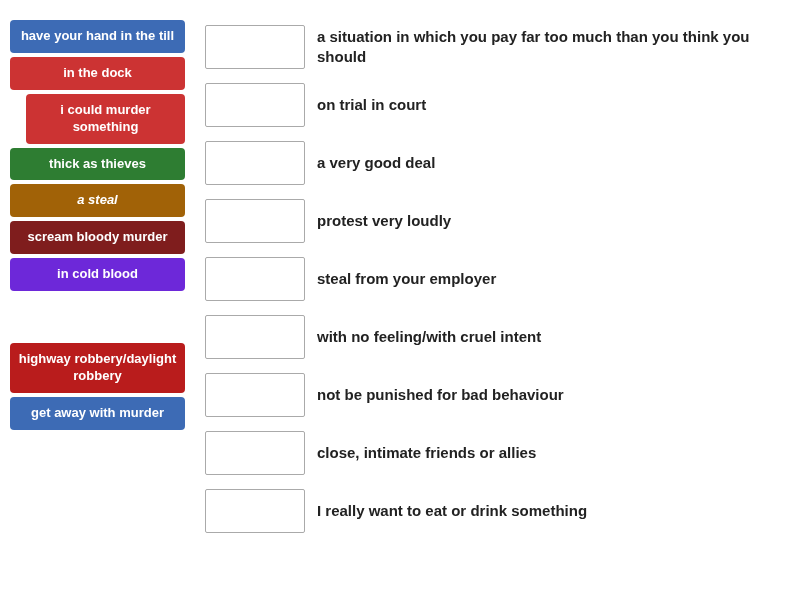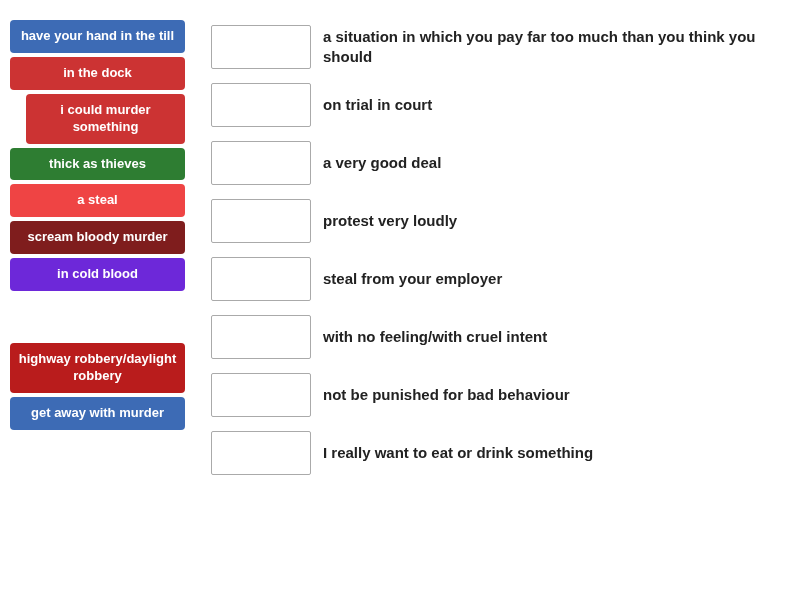--- a/index.html
+++ b/index.html
@@ -9,21 +9,21 @@
       width: 800px;
       height: 600px;
       overflow: hidden;
       position: relative;
     }
 
     .container {
       display: flex;
       flex-direction: row;
       padding: 20px 10px;
-      gap: 16px;
+      gap: 10px;
       height: 509px;
     }
 
     .left-column {
       display: flex;
       flex-direction: column;
       gap: 4px;
       width: 175px;
       flex-shrink: 0;
     }
@@ -37,21 +37,21 @@
       text-align: center;
       padding: 8px 6px;
       cursor: pointer;
       line-height: 1.3;
     }
 
     .blue { background-color: #3d6bb5; }
     .red { background-color: #cc3333; }
     .dark-red { background-color: #cc3333; margin-left: 16px; }
     .green { background-color: #2e7d32; }
-    .purple { background-color: #ef4444; }
+    .purple { background-color: #a16207; font-style: italic; }
     .orange { background-color: #7f1d1d; }
     .teal { background-color: #6d28d9; }
     .dark-orange { background-color: #b91c1c; margin-top: 48px; }
     .medium-blue { background-color: #3d6bb5; }
 
     .right-column {
       display: flex;
       flex-direction: column;
       gap: 4px;
       flex: 1;
@@ -124,16 +124,20 @@
       <div class="match-row">
         <div class="match-box"></div>
         <span class="match-text">with no feeling/with cruel intent</span>
       </div>
       <div class="match-row">
         <div class="match-box"></div>
         <span class="match-text">not be punished for bad behaviour</span>
       </div>
       <div class="match-row">
         <div class="match-box"></div>
+        <span class="match-text">close, intimate friends or allies</span>
+      </div>
+      <div class="match-row">
+        <div class="match-box"></div>
         <span class="match-text">I really want to eat or drink something</span>
       </div>
     </div>
 </div>
 
 </body></html>

